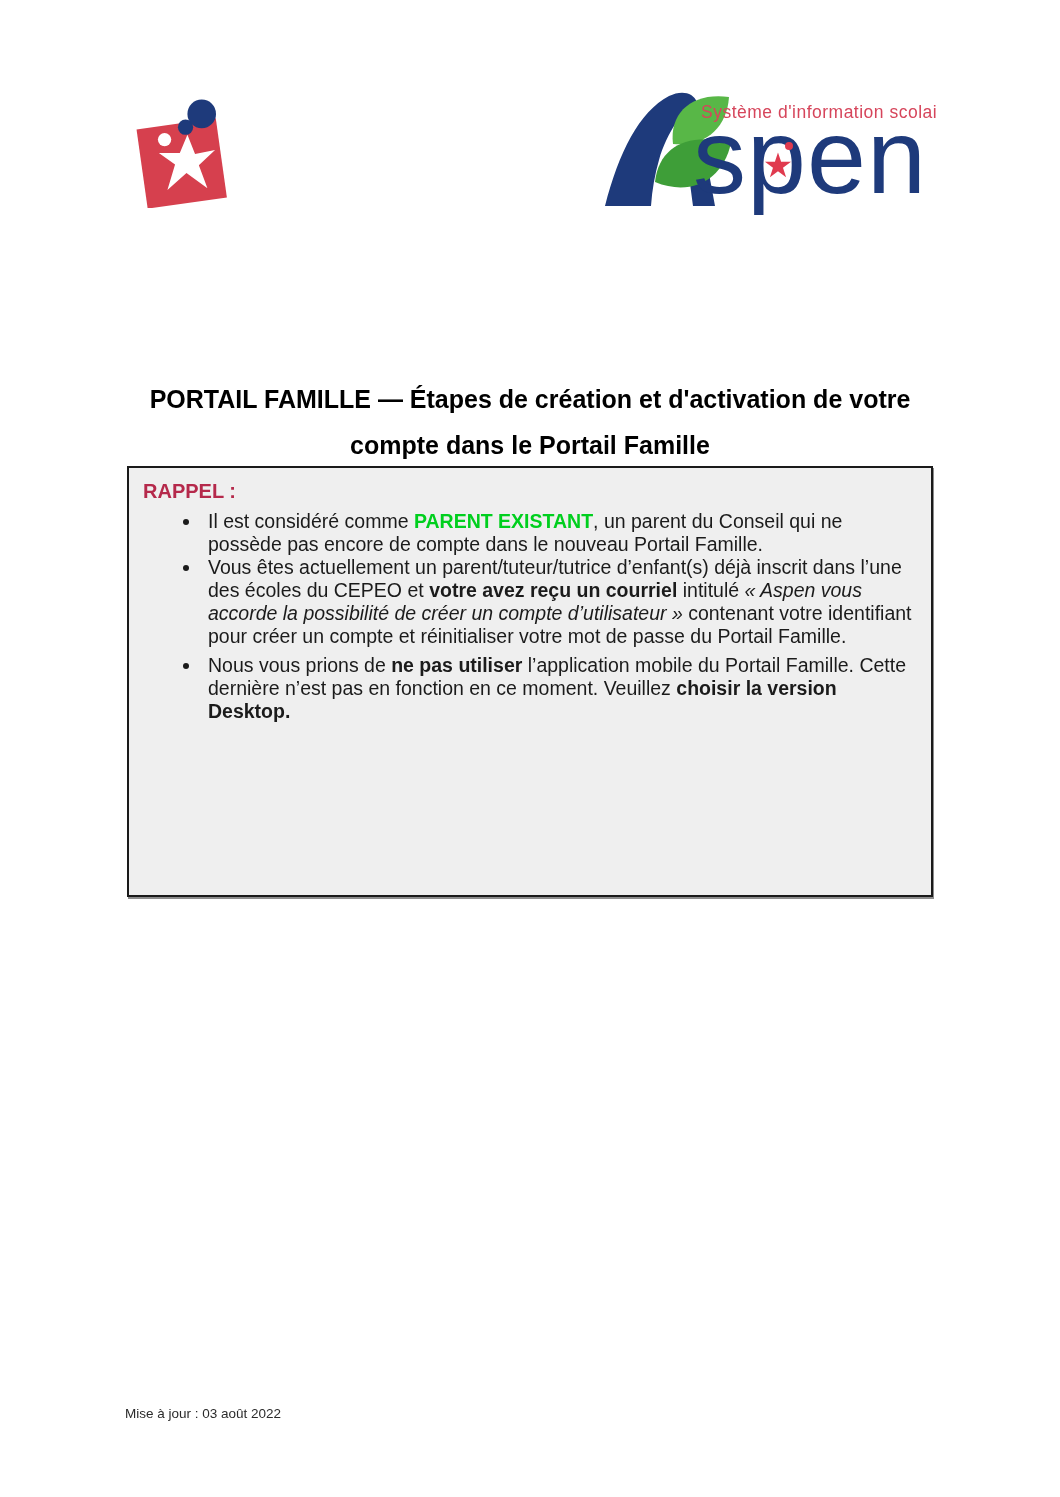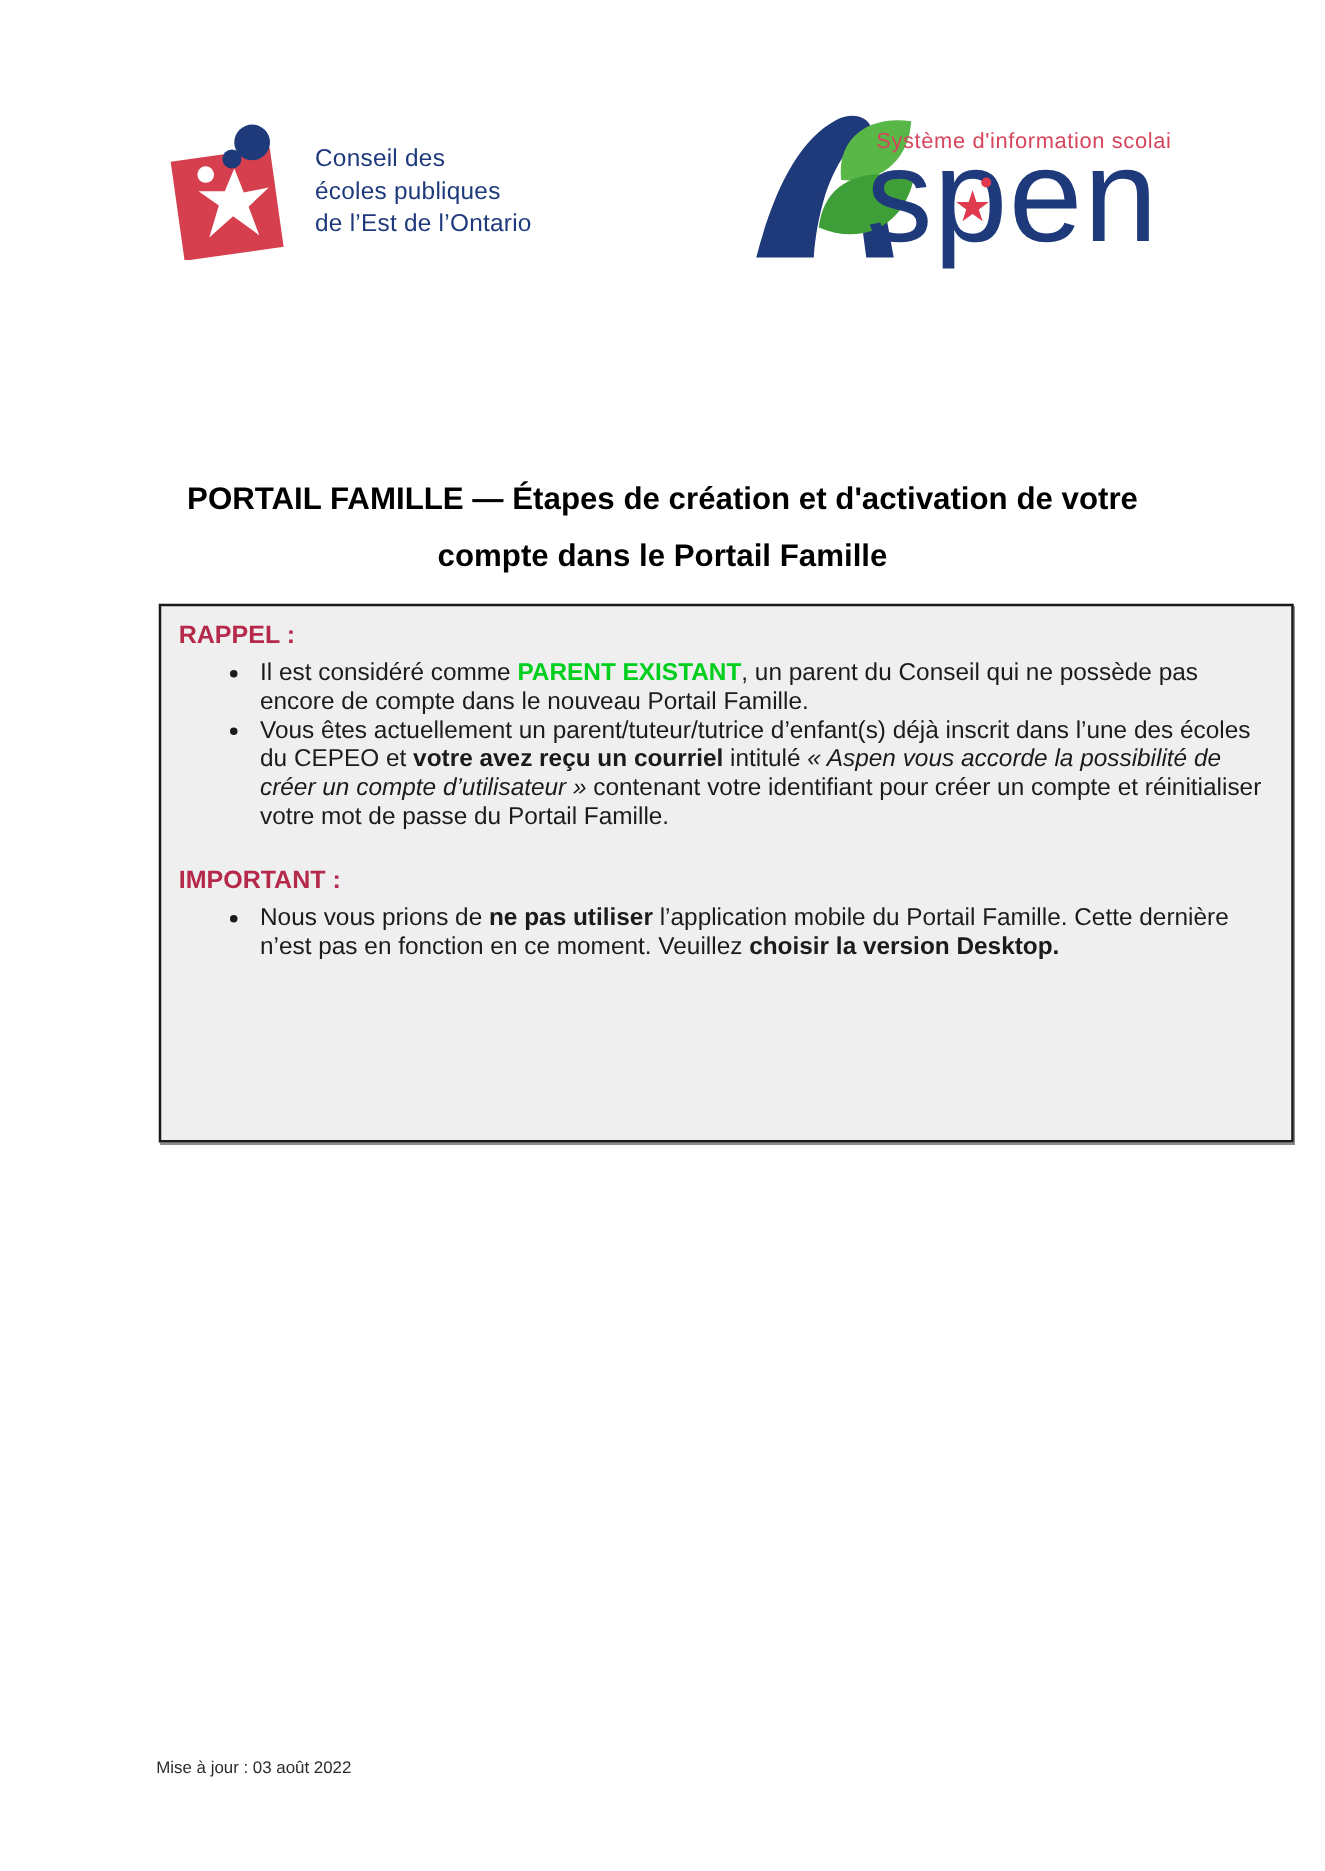--- a/index.html
+++ b/index.html
@@ -18,21 +18,21 @@
   .aspen{position:absolute; left:597px; top:80px;}
 
   
   .title{position:absolute; left:0; top:295px; width:1060px; text-align:center;
     font-size:24.5px; font-weight:700; letter-spacing:.2px; color:#000;}
   .title .green{color:var(--green);}
   .subtitle{position:absolute; left:120px; top:376px; width:820px; text-align:center;
     font-size:25px; font-weight:700; line-height:46px; color:#000;}
 
   
-  .notice{position:absolute; left:127px; top:483px; width:908px; height:431px;
+  .notice{position:absolute; left:127px; top:466px; width:806px; height:431px;
     background:var(--box-bg); border:2px solid var(--box-border);
     box-shadow:1px 2px 0 rgba(0,0,0,.45);
     padding:10px 16px 17px 14px;}
   .notice h3{font-size:20px; line-height:26px; font-weight:700; color:var(--crimson);}
   .notice h3.important{margin-top:26px;}
   .notice ul{margin-top:6px; padding-left:59px; list-style:disc outside;}
   .notice li{font-size:19.5px; line-height:23px; color:var(--ink); padding-left:6px;}
   .notice .green{color:var(--green); font-weight:700;}
   .notice b{font-weight:700;}
   .notice i{font-style:italic;}
@@ -48,25 +48,20 @@
 <div class="page">
 
   <div class="cepeo">
     <svg width="100" height="112" viewBox="0 0 105 112" aria-hidden="true">
       <rect x="6" y="26" width="84" height="84" fill="var(--logo-red)" transform="rotate(-8 48 68)"></rect>
       <path d="M54 38 L62 58 L83 54 L66 70 L75 94 L53 78 L33 96 L41 69 L24 57 L46 57 Z" fill="#ffffff"></path>
       <circle cx="30" cy="43" r="7" fill="#ffffff"></circle>
       <circle cx="52" cy="30" r="8" fill="var(--navy)"></circle>
       <circle cx="69" cy="16" r="15" fill="var(--navy)"></circle>
     </svg>
-    <div class="cepeo-name">
-      <div>Conseil des</div>
-      <div>écoles publiques</div>
-      <div>de l’Est de l’Ontario</div>
-    </div>
   </div>
 
   <div class="aspen">
     <svg width="340" height="140" viewBox="0 0 340 140" aria-hidden="true">
 
       <path d="M 8 126 C 22 72, 42 32, 72 16 C 84 10, 96 12, 100 22 C 86 30, 70 52, 62 80 C 58 94, 55 110, 54 126 Z" fill="var(--navy)"></path>
       <path d="M 98 22 C 104 52 112 92 118 126 L 96 126 C 92 92 86 56 80 38 Z" fill="var(--navy)"></path>
       <path d="M 76 64 C 72 32, 96 12, 132 17 C 130 48, 108 67, 76 64 Z" fill="var(--leaf-light)"></path>
       <path d="M 58 102 C 62 66, 92 52, 134 63 C 126 100, 94 117, 58 102 Z" fill="var(--leaf-dark)"></path>
 
@@ -81,21 +76,20 @@
 
 
   <h2 class="subtitle">PORTAIL FAMILLE — Étapes de création et d'activation de votre compte dans le Portail Famille</h2>
 
   <section class="notice">
     <h3>RAPPEL :</h3>
     <ul>
       <li><span>Il est considéré comme </span><span class="green">PARENT EXISTANT</span><span>, un parent du Conseil qui ne possède pas encore de compte dans le nouveau Portail Famille.</span></li>
       <li><span>Vous êtes actuellement un parent/tuteur/tutrice d’enfant(s) déjà inscrit dans l’une des écoles du CEPEO et </span><b>votre avez reçu un courriel</b><span> intitulé </span><i>« Aspen vous accorde la possibilité de créer un compte d’utilisateur »</i><span> contenant votre identifiant pour créer un compte et réinitialiser votre mot de passe du Portail Famille.</span></li>
     </ul>
-    <h3 class="important">IMPORTANT :</h3>
     <ul>
       <li><span>Nous vous prions de </span><b>ne pas utiliser</b><span> l’application mobile du Portail Famille. Cette dernière n’est pas en fonction en ce moment. Veuillez </span><b>choisir la version Desktop.</b></li>
     </ul>
   </section>
 
   <div class="footer">Mise à jour : 03 août 2022</div>
 
 </div>
 
 </body></html>

